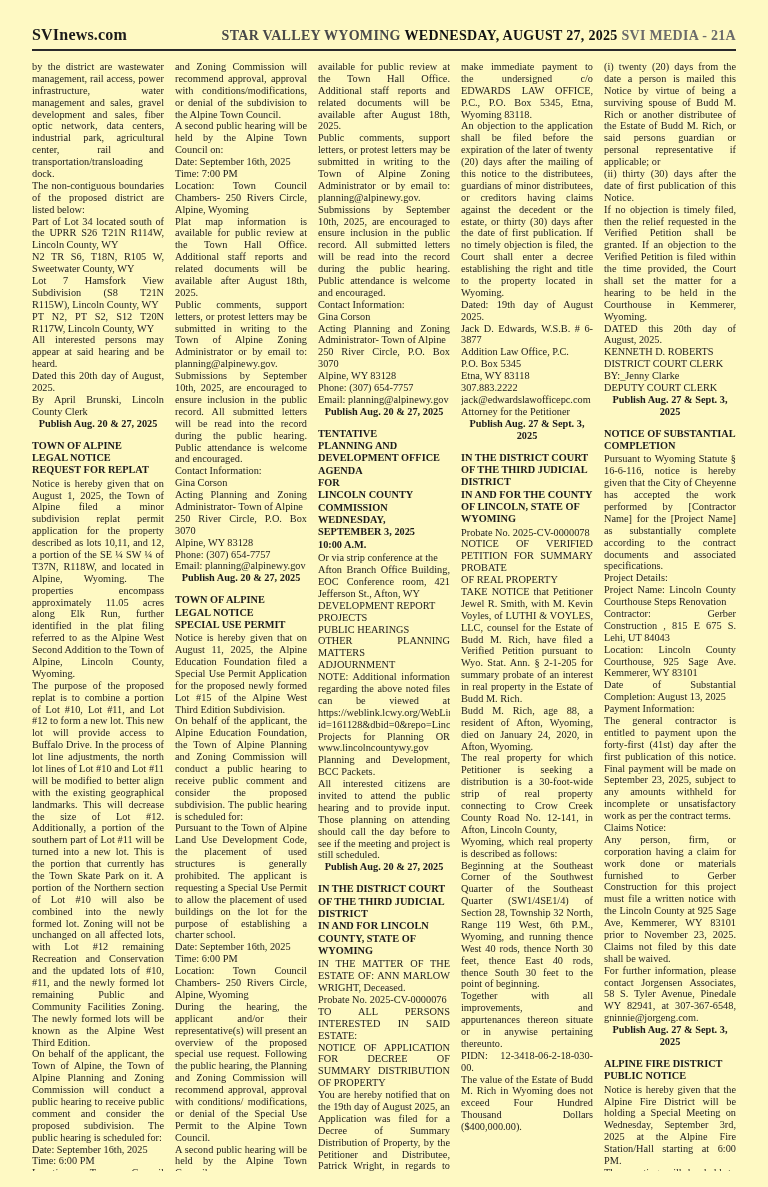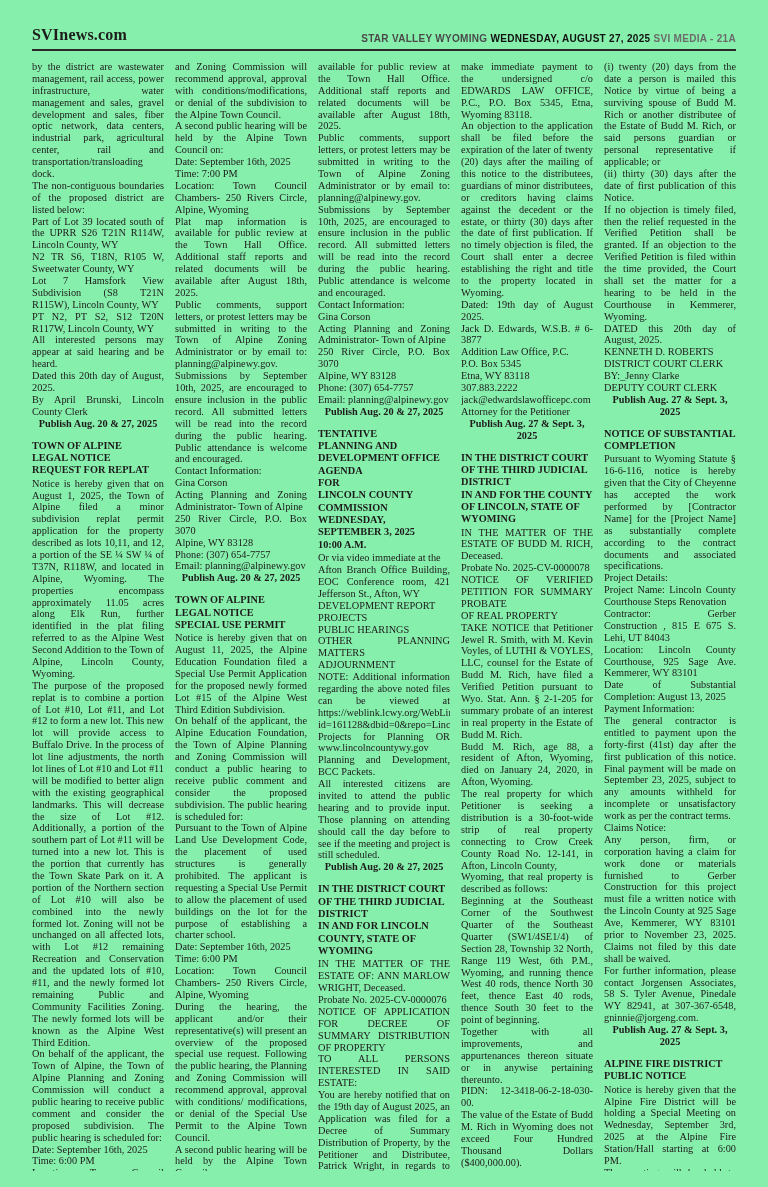--- a/index.html
+++ b/index.html
@@ -1,42 +1,42 @@
 <!DOCTYPE html>
 <html><head>
 <meta charset="utf-8">
 <style>
   html,body{margin:0;padding:0;background:#e9e9e7;}
   .page{
     position:relative;
     width:768px;height:1187px;
     margin:0 auto;
-    background:#86efac;
+    background:#fef9c3;
     box-sizing:border-box;
     overflow:hidden;
     font-family:"Liberation Serif", serif;
     color:#1c1b1a;
   }
   .masthead{
     display:flex;
     justify-content:space-between;
     align-items:flex-end;
     margin:26px 32px 0 32px;
     border-bottom:2px solid #2a2a2a;
     padding-bottom:5px;
   }
   .site-name{
     font-family:"Liberation Serif", serif;
     font-weight:bold;
     font-size:16px;
     letter-spacing:.2px;
   }
   .masthead-right{
-    font-family:Liberation Sans, sans-serif;
-    font-size:10px;
+    font-family:Liberation Serif, serif;
+    font-size:14px;
     letter-spacing:.3px;
     white-space:nowrap;
   }
   .masthead-right .loc{color:#4a4a4a;font-weight:bold;}
   .masthead-right .date{color:#111;font-weight:bold;}
   .masthead-right .edition{color:#6b6b6b;font-weight:bold;}
   .columns{
     display:flex;
     gap:11px;
     margin:10px 32px 0 32px;
@@ -78,21 +78,21 @@
       <span class="date">WEDNESDAY, AUGUST 27, 2025</span>
       <span> </span>
       <span class="edition">SVI MEDIA - 21A</span>
     </span>
   </div>
 
   <div class="columns">
     <div class="col">
         <div class="block-body">by the district are wastewater management, rail access, power infrastructure, water management and sales, gravel development and sales, fiber optic network, data centers, industrial park, agricultural center, rail and transportation/transloading dock.</div>
         <div class="block-body">The non-contiguous boundaries of the proposed district are listed below:</div>
-        <div class="block-body">Part of Lot 39 located south of the UPRR S26 T21N R114W, Lincoln County, WY</div>
+        <div class="block-body">Part of Lot 34 located south of the UPRR S26 T21N R114W, Lincoln County, WY</div>
         <div class="block-body">N2 TR S6, T18N, R105 W, Sweetwater County, WY</div>
         <div class="block-body">Lot 7 Hamsfork View Subdivision (S8 T21N R115W), Lincoln County, WY</div>
         <div class="block-body">PT N2, PT S2, S12 T20N R117W, Lincoln County, WY</div>
         <div class="block-body">All interested persons may appear at said hearing and be heard.</div>
         <div class="block-body">Dated this 20th day of August, 2025.</div>
         <div class="block-body">By April Brunski, Lincoln County Clerk</div>
         <div class="block-publish">Publish Aug. 20 &amp; 27, 2025</div>
         <div class="block-heading">TOWN OF ALPINE
 LEGAL NOTICE
 REQUEST FOR REPLAT</div>
@@ -144,69 +144,68 @@
         <div class="block-publish">Publish Aug. 20 &amp; 27, 2025</div>
         <div class="block-heading">TENTATIVE
 PLANNING AND
 DEVELOPMENT OFFICE
 AGENDA
 FOR
 LINCOLN COUNTY
 COMMISSION
 WEDNESDAY, SEPTEMBER 3, 2025
 10:00 A.M.</div>
-        <div class="block-body">Or via video immediate at the</div>
+        <div class="block-body">Or via strip conference at the</div>
         <div class="block-body">Afton Branch Office Building, EOC Conference room, 421 Jefferson St., Afton, WY</div>
         <div class="block-body">DEVELOPMENT REPORT</div>
         <div class="block-body">PROJECTS</div>
         <div class="block-body">PUBLIC HEARINGS</div>
         <div class="block-body">OTHER PLANNING MATTERS</div>
         <div class="block-body">ADJOURNMENT</div>
         <div class="block-body">NOTE: Additional information regarding the above noted files can be viewed at https://weblink.lcwy.org/WebLink/Browse.aspx?id=161128&amp;dbid=0&amp;repo=LincolnCounty</div>
         <div class="block-body">Projects for Planning OR www.lincolncountywy.gov Planning and Development, BCC Packets.</div>
         <div class="block-body">All interested citizens are invited to attend the public hearing and to provide input.  Those planning on attending should call the day before to see if the meeting and project is still scheduled.</div>
         <div class="block-publish">Publish Aug. 20 &amp; 27, 2025</div>
         <div class="block-heading">IN THE DISTRICT COURT
 OF THE THIRD JUDICIAL
 DISTRICT
 IN AND FOR LINCOLN
 COUNTY, STATE OF
 WYOMING</div>
         <div class="block-body">IN THE MATTER OF THE ESTATE OF: ANN MARLOW WRIGHT, Deceased.</div>
         <div class="block-body">Probate No. 2025-CV-0000076</div>
+        <div class="block-body">TO ALL PERSONS INTERESTED IN SAID ESTATE:</div>
         <div class="block-body">NOTICE OF APPLICATION FOR DECREE OF SUMMARY DISTRIBUTION OF PROPERTY</div>
-        <div class="block-body">TO ALL PERSONS INTERESTED IN SAID ESTATE:</div>
         <div class="block-body">You are hereby notified that on the 19th day of August 2025, an Application was filed for a Decree of Summary Distribution of Property, by the Petitioner and Distributee, Patrick Wright, in regards to the estate of the above named decedent.</div>
       </div>
     <div class="col">
         <div class="block-body">make immediate payment to the undersigned c/o EDWARDS LAW OFFICE, P.C., P.O. Box 5345, Etna, Wyoming 83118.</div>
         <div class="block-body">An objection to the application shall be filed before the expiration of the later of twenty (20) days after the mailing of this notice to the distributees, guardians of minor distributees, or creditors having claims against the decedent or the estate, or thirty (30) days after the date of first publication.  If no timely objection is filed, the Court shall enter a decree establishing the right and title to the property located in Wyoming.</div>
         <div class="block-body">Dated:   19th day of August 2025.</div>
         <div class="block-body">Jack D. Edwards, W.S.B. # 6-3877</div>
         <div class="block-body">Addition Law Office, P.C.</div>
         <div class="block-body">P.O. Box 5345</div>
         <div class="block-body">Etna, WY  83118</div>
         <div class="block-body">307.883.2222</div>
         <div class="block-body">jack@edwardslawofficepc.com</div>
         <div class="block-body">Attorney for the Petitioner</div>
         <div class="block-publish">Publish Aug. 27 &amp; Sept. 3, 2025</div>
         <div class="block-heading">IN THE DISTRICT COURT
 OF THE THIRD JUDICIAL
 DISTRICT
 IN AND FOR THE COUNTY
 OF LINCOLN, STATE OF
 WYOMING</div>
-        <div class="block-body">IN THE MATTER OF THE ESTATE OF BUDD M. RICH, Deceased.</div>
         <div class="block-body">Probate No. 2025-CV-0000078</div>
         <div class="block-body">NOTICE OF VERIFIED PETITION FOR SUMMARY PROBATE</div>
         <div class="block-body">OF REAL PROPERTY</div>
         <div class="block-body">TAKE NOTICE that Petitioner Jewel R. Smith, with M. Kevin Voyles, of LUTHI &amp; VOYLES, LLC, counsel for the Estate of Budd M. Rich, have filed a Verified Petition pursuant to Wyo. Stat. Ann. § 2-1-205 for summary probate of an interest in real property in the Estate of Budd M. Rich.</div>
         <div class="block-body">Budd M. Rich, age 88, a resident of Afton, Wyoming, died on January 24, 2020, in Afton, Wyoming.</div>
         <div class="block-body">The real property for which Petitioner is seeking a distribution is a 30-foot-wide strip of real property connecting to  Crow Creek County Road No. 12-141, in Afton, Lincoln County,</div>
-        <div class="block-body">Wyoming, that real property is described as follows:</div>
+        <div class="block-body">Wyoming, which real property is described as follows:</div>
         <div class="block-body">Beginning at the Southeast Corner of the Southwest Quarter of the Southeast Quarter (SW1/4SE1/4) of Section 28, Township 32 North, Range 119 West, 6th P.M., Wyoming, and running thence West 40 rods, thence North 30 feet, thence East 40 rods, thence South 30 feet to the point of beginning.</div>
         <div class="block-body">Together with all improvements, and appurtenances thereon situate or in anywise pertaining thereunto.</div>
         <div class="block-body">PIDN: 12-3418-06-2-18-030-00.</div>
         <div class="block-body">The value of the Estate of Budd M. Rich in Wyoming does not exceed Four Hundred Thousand Dollars ($400,000.00).</div>
       </div>
     <div class="col">
         <div class="block-body">(i) twenty (20) days from the date a person is mailed this Notice by virtue of being a surviving spouse of Budd M. Rich or another distributee of the Estate of Budd M. Rich, or said persons guardian or personal representative if applicable; or</div>
         <div class="block-body">(ii) thirty (30) days after the date of first publication of this Notice.</div>
         <div class="block-body">If no objection is timely filed, then the relief requested in the Verified Petition shall be granted. If an objection to the Verified Petition is filed within the time provided, the Court shall set the matter for a hearing to be held in the Courthouse in Kemmerer, Wyoming.</div>
         <div class="block-body">DATED this 20th day of August, 2025.</div>

